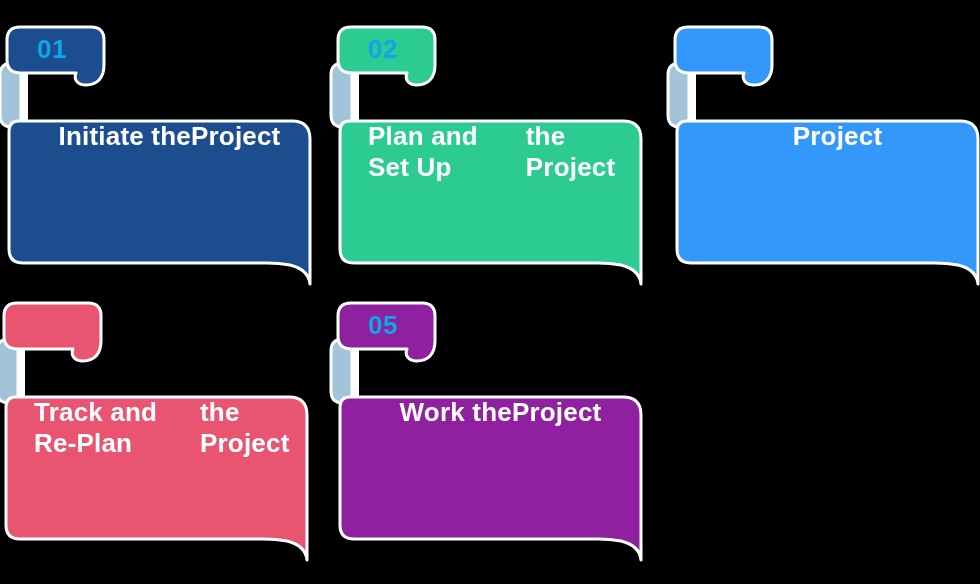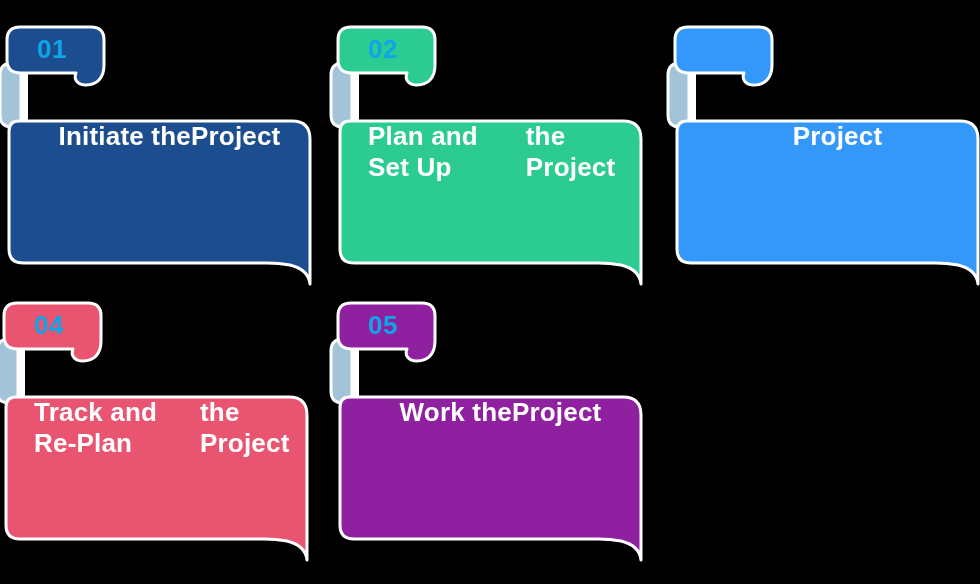--- a/index.html
+++ b/index.html
@@ -116,21 +116,20 @@
     <svg class="card-art" viewBox="-10 -3 350 268" aria-hidden="true">
       <rect class="fold-backing" x="6" y="40" width="15" height="57" rx="4" fill="#ffffff"></rect>
       <path class="fold" d="M 14,36 L 14,100 L 5,100 Q -7,100 -7,88 L -7,48 Q -7,36 5,36 Z" stroke-width="3" stroke-linejoin="round" fill="#a3c4d8" stroke="#ffffff"></path>
       <path class="bodyshape" d="M 12,94 L 285,94 Q 303,94 303,112 L 303,257
                C 302,247 295,241 283,238 Q 272,236 260,236
                L 16,236 Q 2,236 2,222 L 2,104 Q 2,94 12,94 Z" stroke-width="3" stroke-linejoin="round" fill="#e95570" stroke="#ffffff"></path>
       <path class="tabshape" d="M 13,0 L 84,0 Q 97,0 97,13 L 97,38
                C 97,51 90,58.5 78,58 C 70,57.5 66.5,52 69,46
                L 14,46 Q 0,46 0,33 L 0,13 Q 0,0 13,0 Z" stroke-width="3" stroke-linejoin="round" fill="#e95570" stroke="#ffffff"></path>
     </svg>
-    <div class="tab-number">04</div>
     <div class="card-title">
       <span class="line1">Track and Re-Plan</span>
       <span class="line2">the Project</span>
     </div>
   </div>
     <div class="card" style="left: 338px; top: 303px; text-align: right;">
     <svg class="card-art" viewBox="-10 -3 350 268" aria-hidden="true">
       <rect class="fold-backing" x="6" y="40" width="15" height="57" rx="4" fill="#ffffff"></rect>
       <path class="fold" d="M 14,36 L 14,100 L 5,100 Q -7,100 -7,88 L -7,48 Q -7,36 5,36 Z" stroke-width="3" stroke-linejoin="round" fill="#a3c4d8" stroke="#ffffff"></path>
       <path class="bodyshape" d="M 12,94 L 285,94 Q 303,94 303,112 L 303,257

